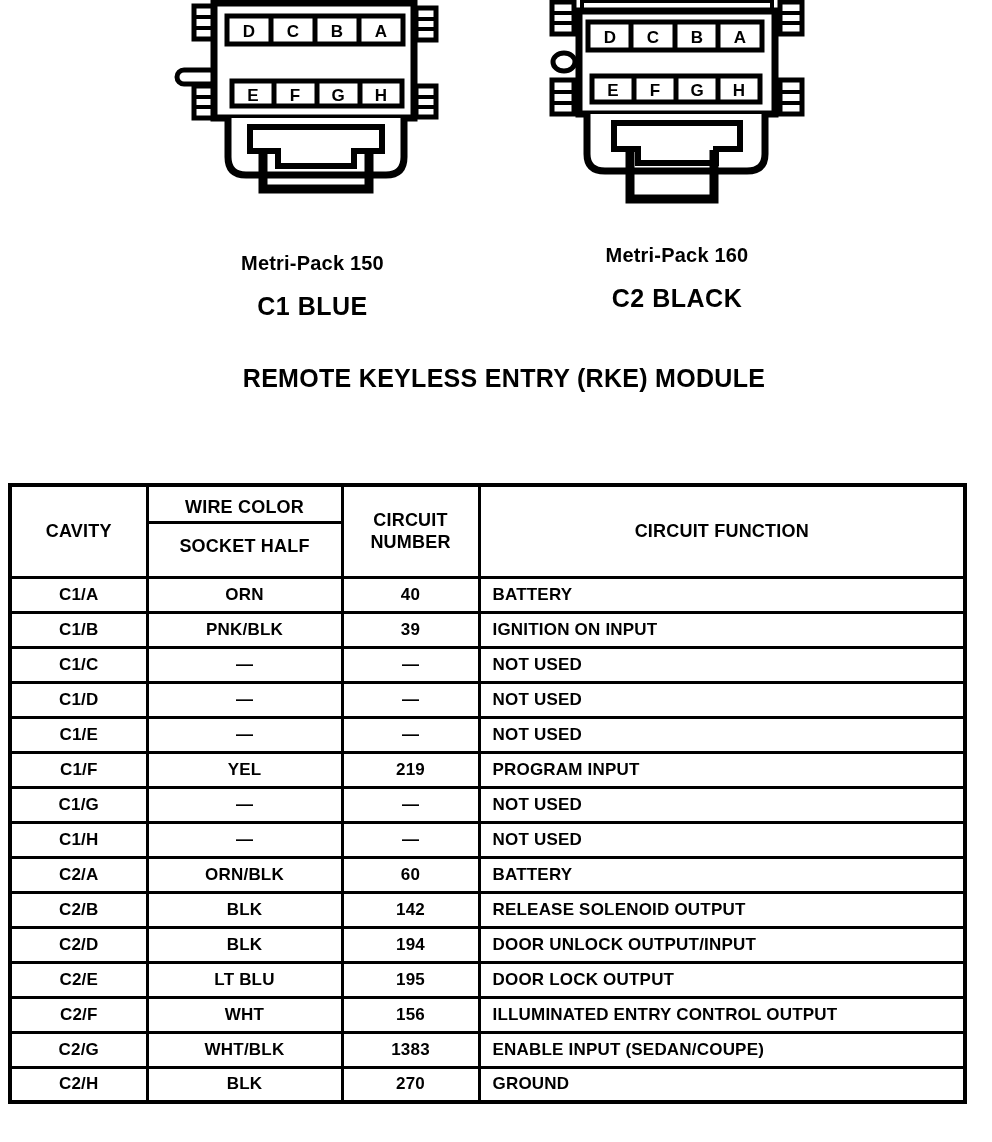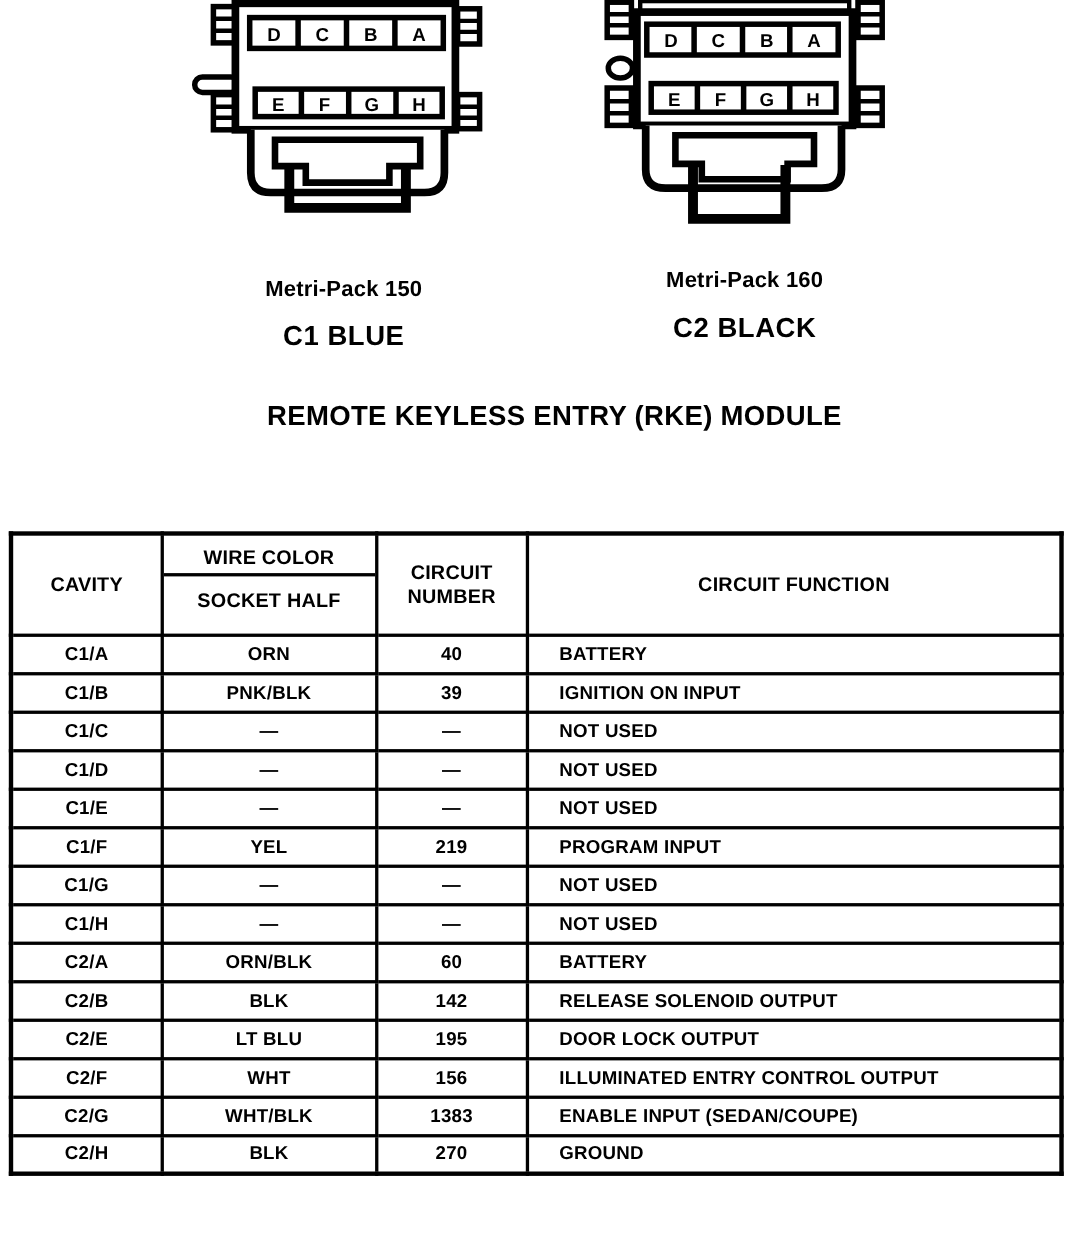--- a/index.html
+++ b/index.html
@@ -50,21 +50,21 @@
   }
   th.split { padding:0; vertical-align:top; }
   th.split .sub {
     height:45px; display:flex; align-items:center; justify-content:center;
   }
   th.split .sub:first-child { border-bottom:3px solid #000; height:30px; }
   table.pinout td {
     height:35px; font-size:17px; font-weight:700;
     text-align:center; vertical-align:middle; letter-spacing:0.2px;
   }
-  table.pinout td.c-fn { text-align:left; padding-left:28px; }
+  table.pinout td.c-fn { text-align:left; padding-left:12px; }
   .num-line { line-height:1.25; }
 </style>
 </head>
 <body>
 
 <div class="page">
 
   <svg id="conn-c1" class="conn" width="330" height="212" viewBox="0 0 330 212">
     <g stroke="#000" fill="#fff">
       <rect x="44" y="6" width="20" height="33" stroke-width="5"></rect>
@@ -237,20 +237,26 @@
         <td class="c-num">60</td>
         <td class="c-fn">BATTERY</td>
       </tr>
       <tr>
         <td class="c-cav">C2/B</td>
         <td class="c-wire">BLK</td>
         <td class="c-num">142</td>
         <td class="c-fn">RELEASE SOLENOID OUTPUT</td>
       </tr>
       <tr>
+        <td class="c-cav">C2/D</td>
+        <td class="c-wire">BLK</td>
+        <td class="c-num">194</td>
+        <td class="c-fn">DOOR UNLOCK OUTPUT/INPUT</td>
+      </tr>
+      <tr>
         <td class="c-cav">C2/E</td>
         <td class="c-wire">LT BLU</td>
         <td class="c-num">195</td>
         <td class="c-fn">DOOR LOCK OUTPUT</td>
       </tr>
       <tr>
         <td class="c-cav">C2/F</td>
         <td class="c-wire">WHT</td>
         <td class="c-num">156</td>
         <td class="c-fn">ILLUMINATED ENTRY CONTROL OUTPUT</td>

